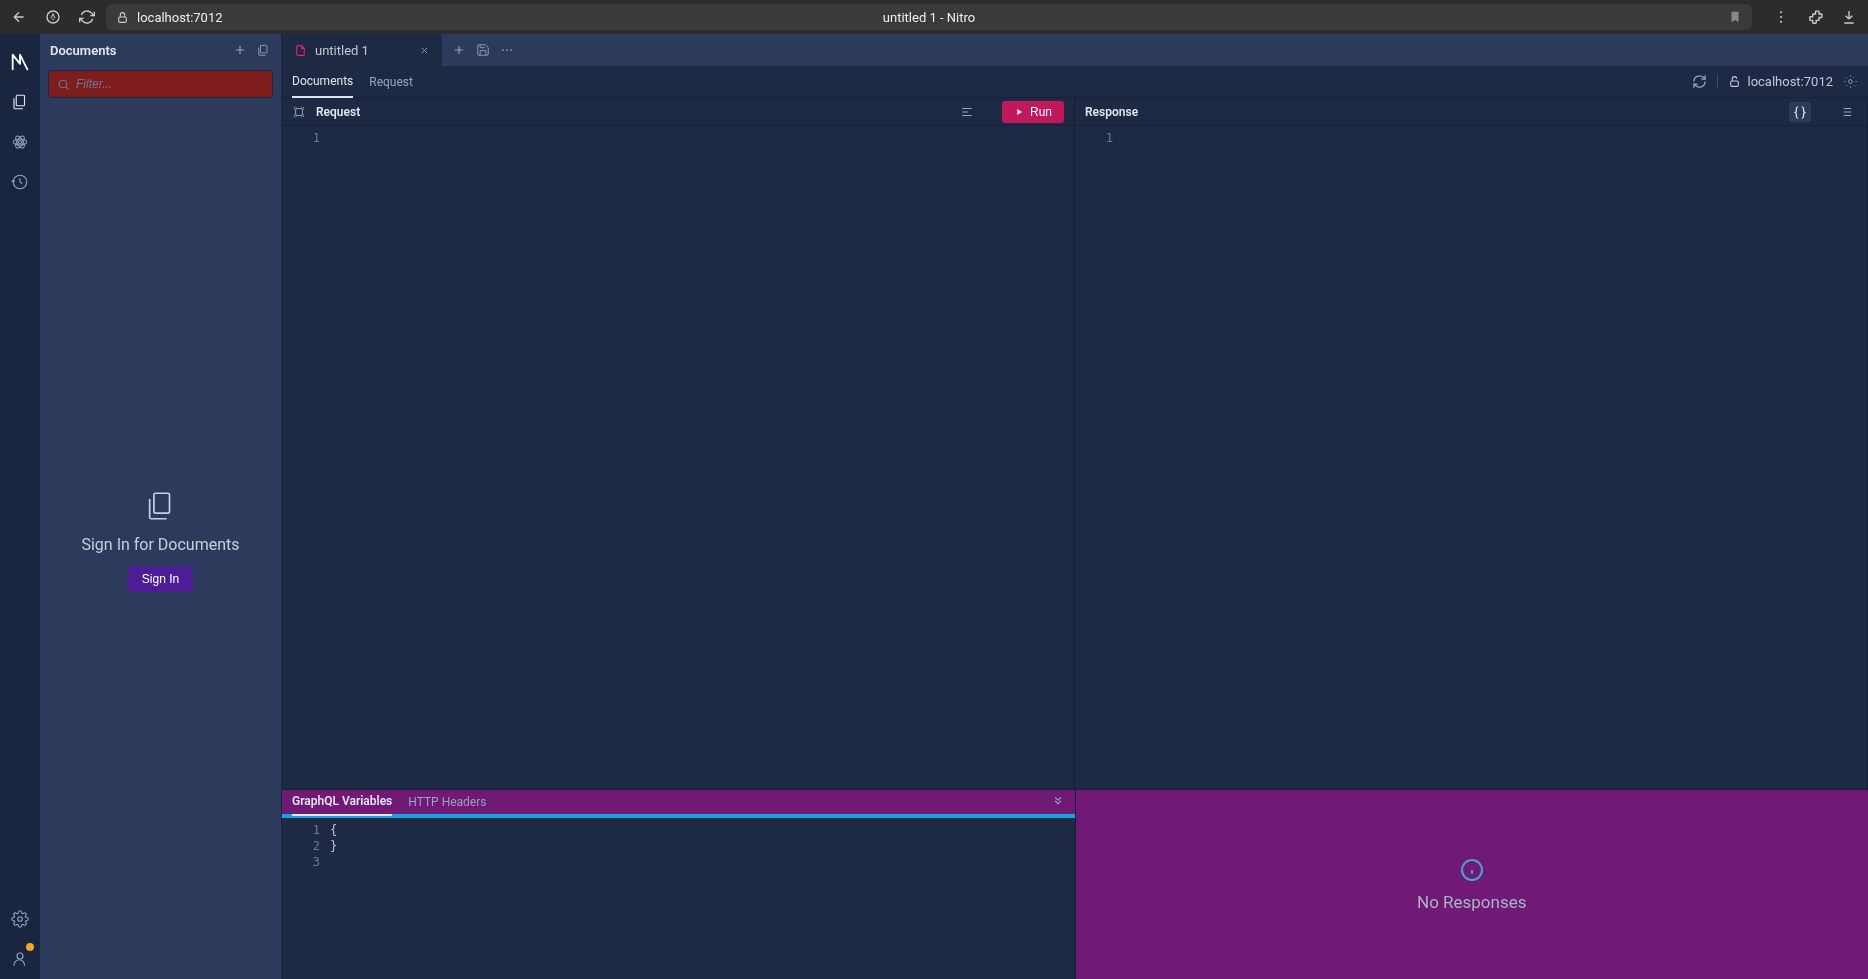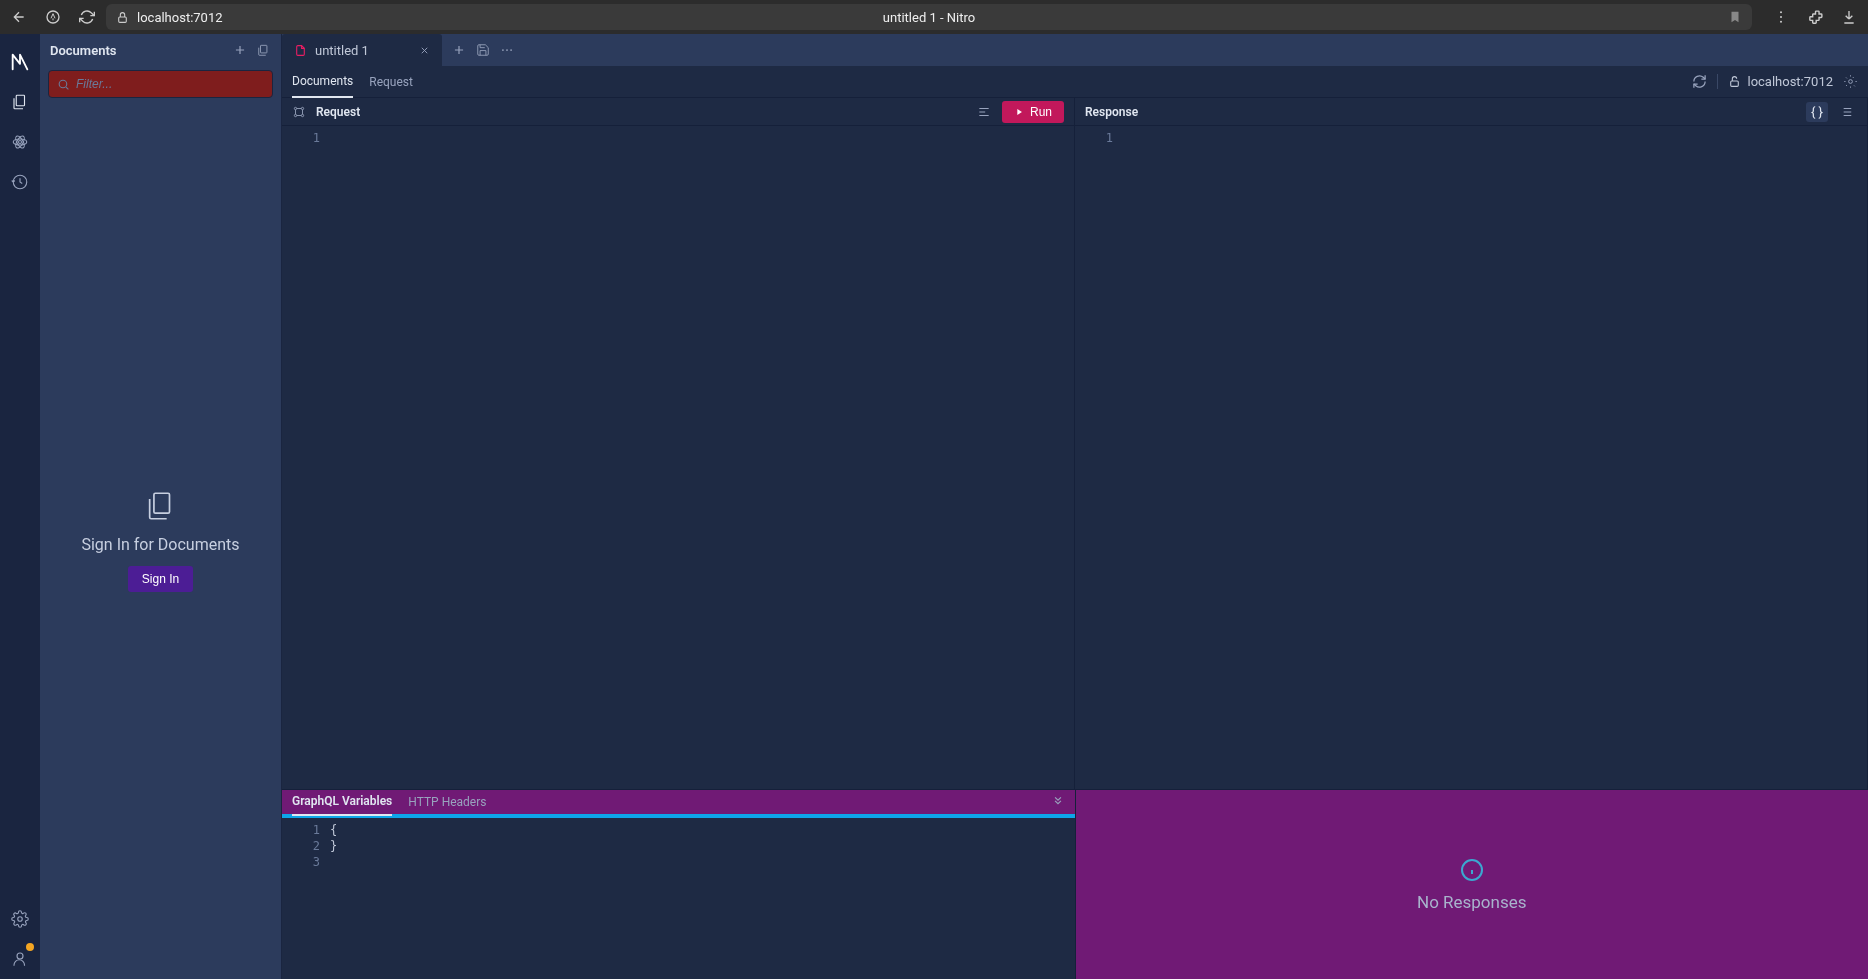--- a/index.html
+++ b/index.html
@@ -127,21 +127,21 @@
 .panels { flex:1; display:flex; }
 .pane { display:flex; flex-direction:column; border-right:1px solid #15203a; }
 .pane-left { width:50%; }
 .pane-right { flex:1; }
 .pane-header {
   height:28px; display:flex; align-items:center; padding:0 10px;
   border-bottom:1px solid #15203a;
   gap:10px; background:#1e2a44;
 }
 .pane-header .ph-title { font-weight:600; font-size:12px; color:#e0e6f0; }
-.pane-header .ph-actions { margin-left:auto; display:flex; gap:7px; align-items:center; }
+.pane-header .ph-actions { margin-left:auto; display:flex; gap:24px; align-items:center; }
 .run-btn { background:#c2185b; color:#fff; border:none; border-radius:3px; padding:4px 12px; font-size:12px; display:flex; align-items:center; gap:6px; cursor:pointer;}
 .icon-square { width:22px; height:20px; border-radius:3px; display:flex; align-items:center; justify-content:center; color:#98a3bd; cursor:pointer; }
 .icon-square.active { background:#2c3b5c; color:#e0e6f0; }
 .editor {
   flex:1; display:flex;
   background:#1e2a44;
   position:relative;
   overflow:hidden;
 }
 .gutter {

